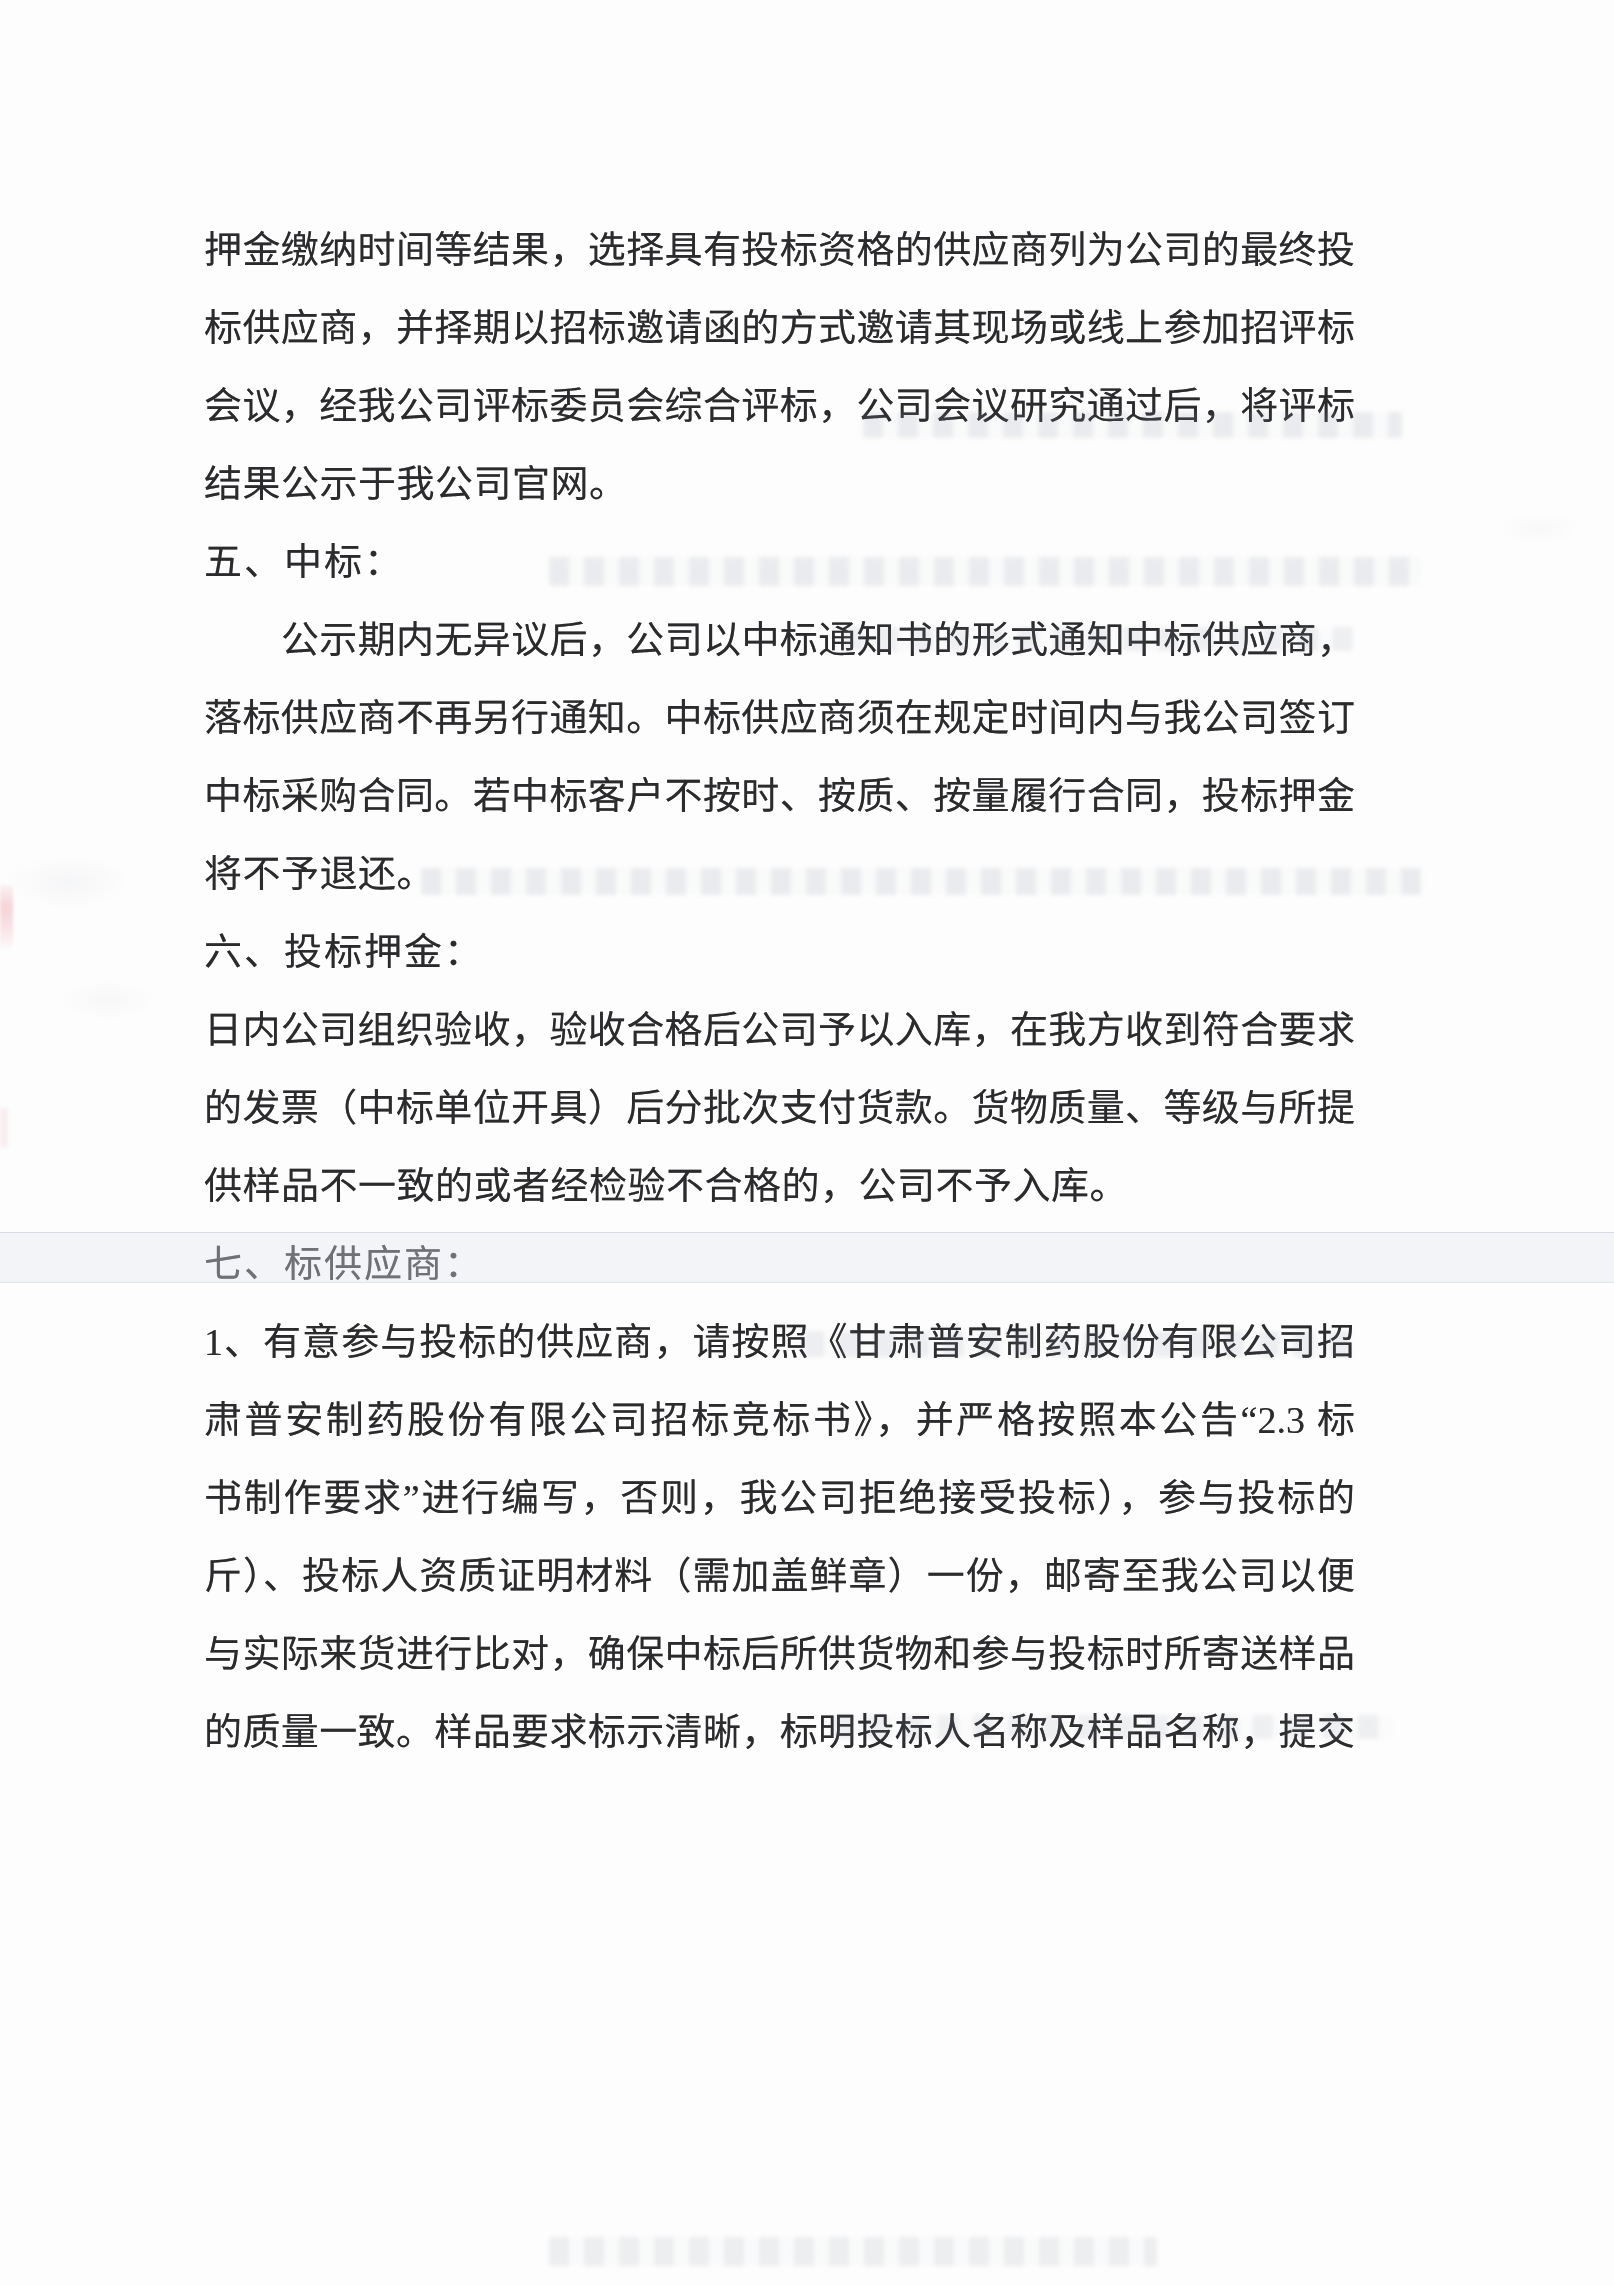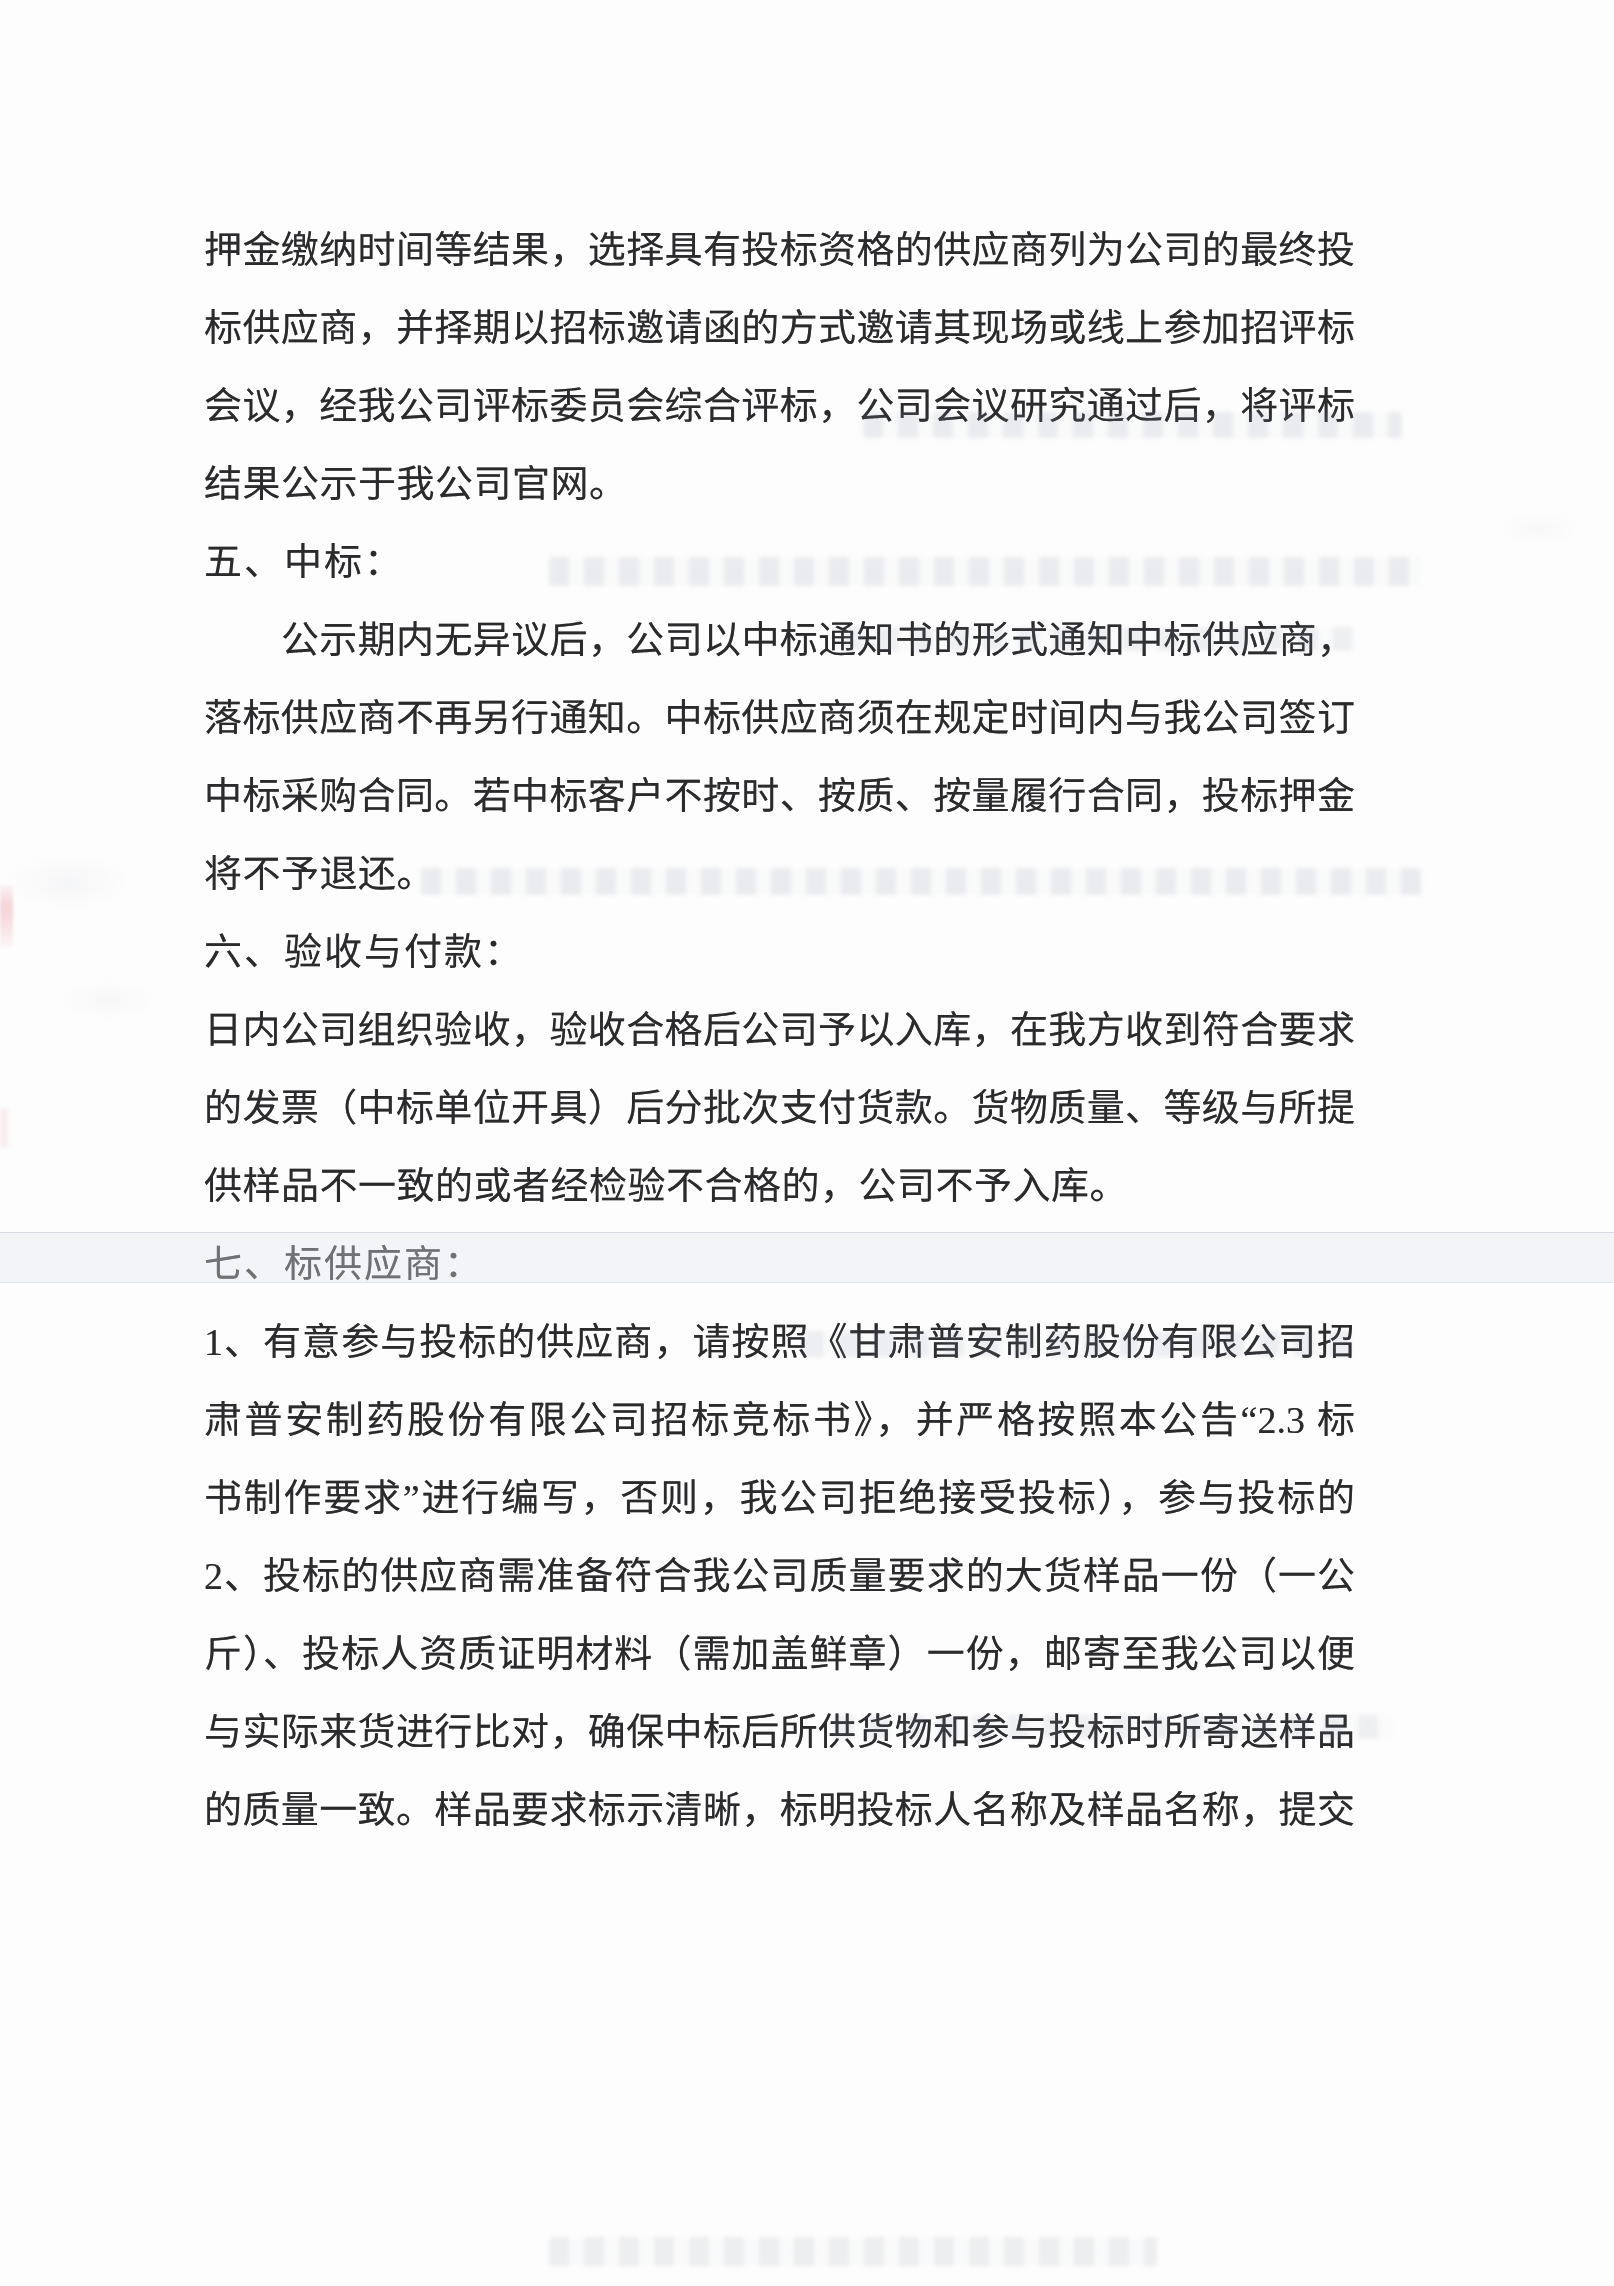--- a/index.html
+++ b/index.html
@@ -95,29 +95,28 @@
   <div class="content">
       <div class="line just">押金缴纳时间等结果，选择具有投标资格的供应商列为公司的最终投</div>
       <div class="line just">标供应商，并择期以招标邀请函的方式邀请其现场或线上参加招评标</div>
       <div class="line just">会议，经我公司评标委员会综合评标，公司会议研究通过后，将评标</div>
       <div class="line">结果公示于我公司官网。</div>
       <div class="line head">五、中标：</div>
       <div class="line just ind">公示期内无异议后，公司以中标通知书的形式通知中标供应商，</div>
       <div class="line just">落标供应商不再另行通知。中标供应商须在规定时间内与我公司签订</div>
       <div class="line just">中标采购合同。若中标客户不按时、按质、按量履行合同，投标押金</div>
       <div class="line">将不予退还。</div>
-      <div class="line head">六、验收与付款：</div>
+      <div class="line head">六、投标押金：</div>
       <div class="line just">日内公司组织验收，验收合格后公司予以入库，在我方收到符合要求</div>
       <div class="line just">的发票（中标单位开具）后分批次支付货款。货物质量、等级与所提</div>
       <div class="line">供样品不一致的或者经检验不合格的，公司不予入库。</div>
       <div class="line head">七、标供应商：</div>
       <div class="line just">1、有意参与投标的供应商，请按照《甘肃普安制药股份有限公司招</div>
       <div class="line just">肃普安制药股份有限公司招标竞标书》，并严格按照本公告“2.3 标</div>
       <div class="line just">书制作要求”进行编写，否则，我公司拒绝接受投标），参与投标的</div>
-      <div class="line just">2、投标的供应商需准备符合我公司质量要求的大货样品一份（一公</div>
       <div class="line just">斤）、投标人资质证明材料（需加盖鲜章）一份，邮寄至我公司以便</div>
       <div class="line just">与实际来货进行比对，确保中标后所供货物和参与投标时所寄送样品</div>
       <div class="line just">的质量一致。样品要求标示清晰，标明投标人名称及样品名称，提交</div>
     </div>
 
   <div class="ghost g1"></div>
   <div class="ghost g2"></div>
   <div class="ghost g3"></div>
   <div class="ghost g4"></div>
   <div class="ghost g5"></div>

